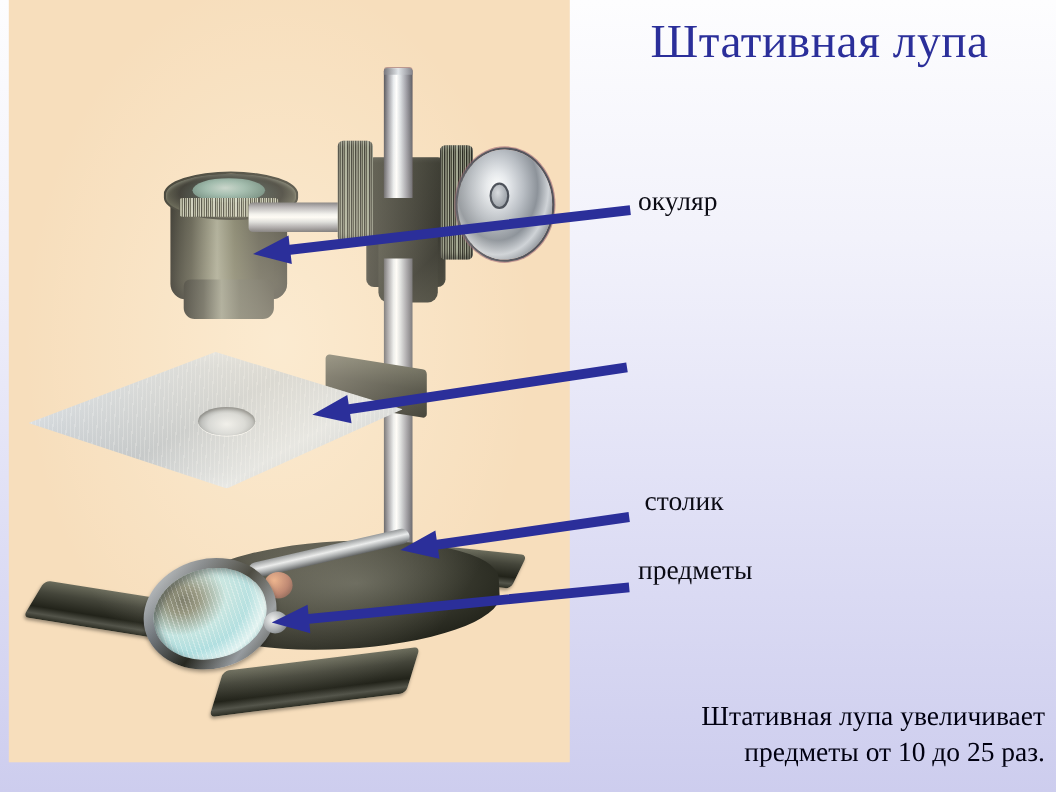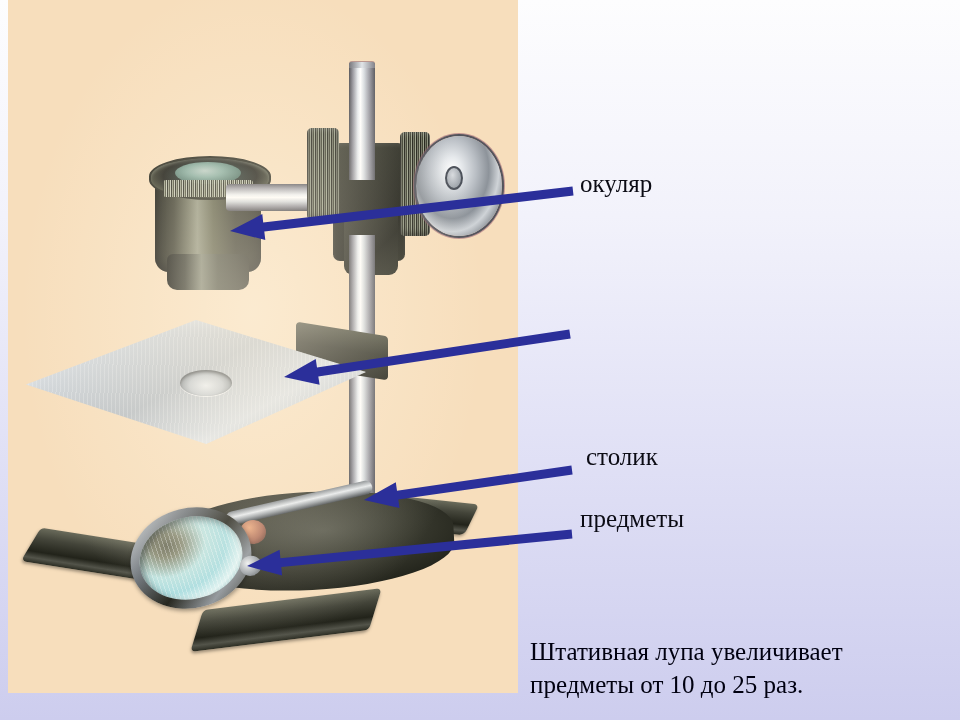--- a/index.html
+++ b/index.html
@@ -258,21 +258,21 @@
     white-space: pre-line;
   }
   #label-okular  { left: 580px; top: 168px; }
   #label-stolik  { left: 580px; top: 311px; }
   #label-shtativ { left: 586px; top: 441px; }
   #label-zerkalo { left: 580px; top: 503px; }
 
   #caption {
     position: absolute;
     left: 530px; top: 636px; width: 420px;
-    text-align: left;
+    text-align: right;
     color: #000010;
     font-size: 25px;
     line-height: 1.3;
   }
 
   
   #arrow-layer {
     position: absolute; inset: 0;
     pointer-events: none;
   }
@@ -323,20 +323,22 @@
     <div class="ms" id="mirror-knob"></div>
     <div class="ms" id="mirror">
       <div class="rim"></div>
       <div class="face"></div>
       <div class="pivot"></div>
     </div>
 
     <div class="vignette"></div>
   </div>
 
+  <div id="title">Штативная
+лупа</div>
 
   <div class="callout-label" id="label-okular">окуляр</div>
   <div class="callout-label" id="label-shtativ">столик</div>
   <div class="callout-label" id="label-zerkalo">предметы</div>
 
   <svg id="arrow-layer" width="960" height="720" viewBox="0 0 960 720">
     <g id="arrow-group">
         <polygon points="572.5,186.5 263.2,222.6 262.3,214.1 230.0,231.0 265.3,240.0 264.3,231.5 573.5,195.5" fill="#2b2f9a"></polygon>
         <polygon points="569.3,329.6 317.0,367.5 315.7,359.1 284.0,377.0 319.6,384.8 318.3,376.4 570.7,338.4" fill="#2b2f9a"></polygon>
         <polygon points="571.4,465.5 397.0,490.7 395.8,482.3 364.0,500.0 399.5,508.0 398.3,499.6 572.6,474.5" fill="#2b2f9a"></polygon>

